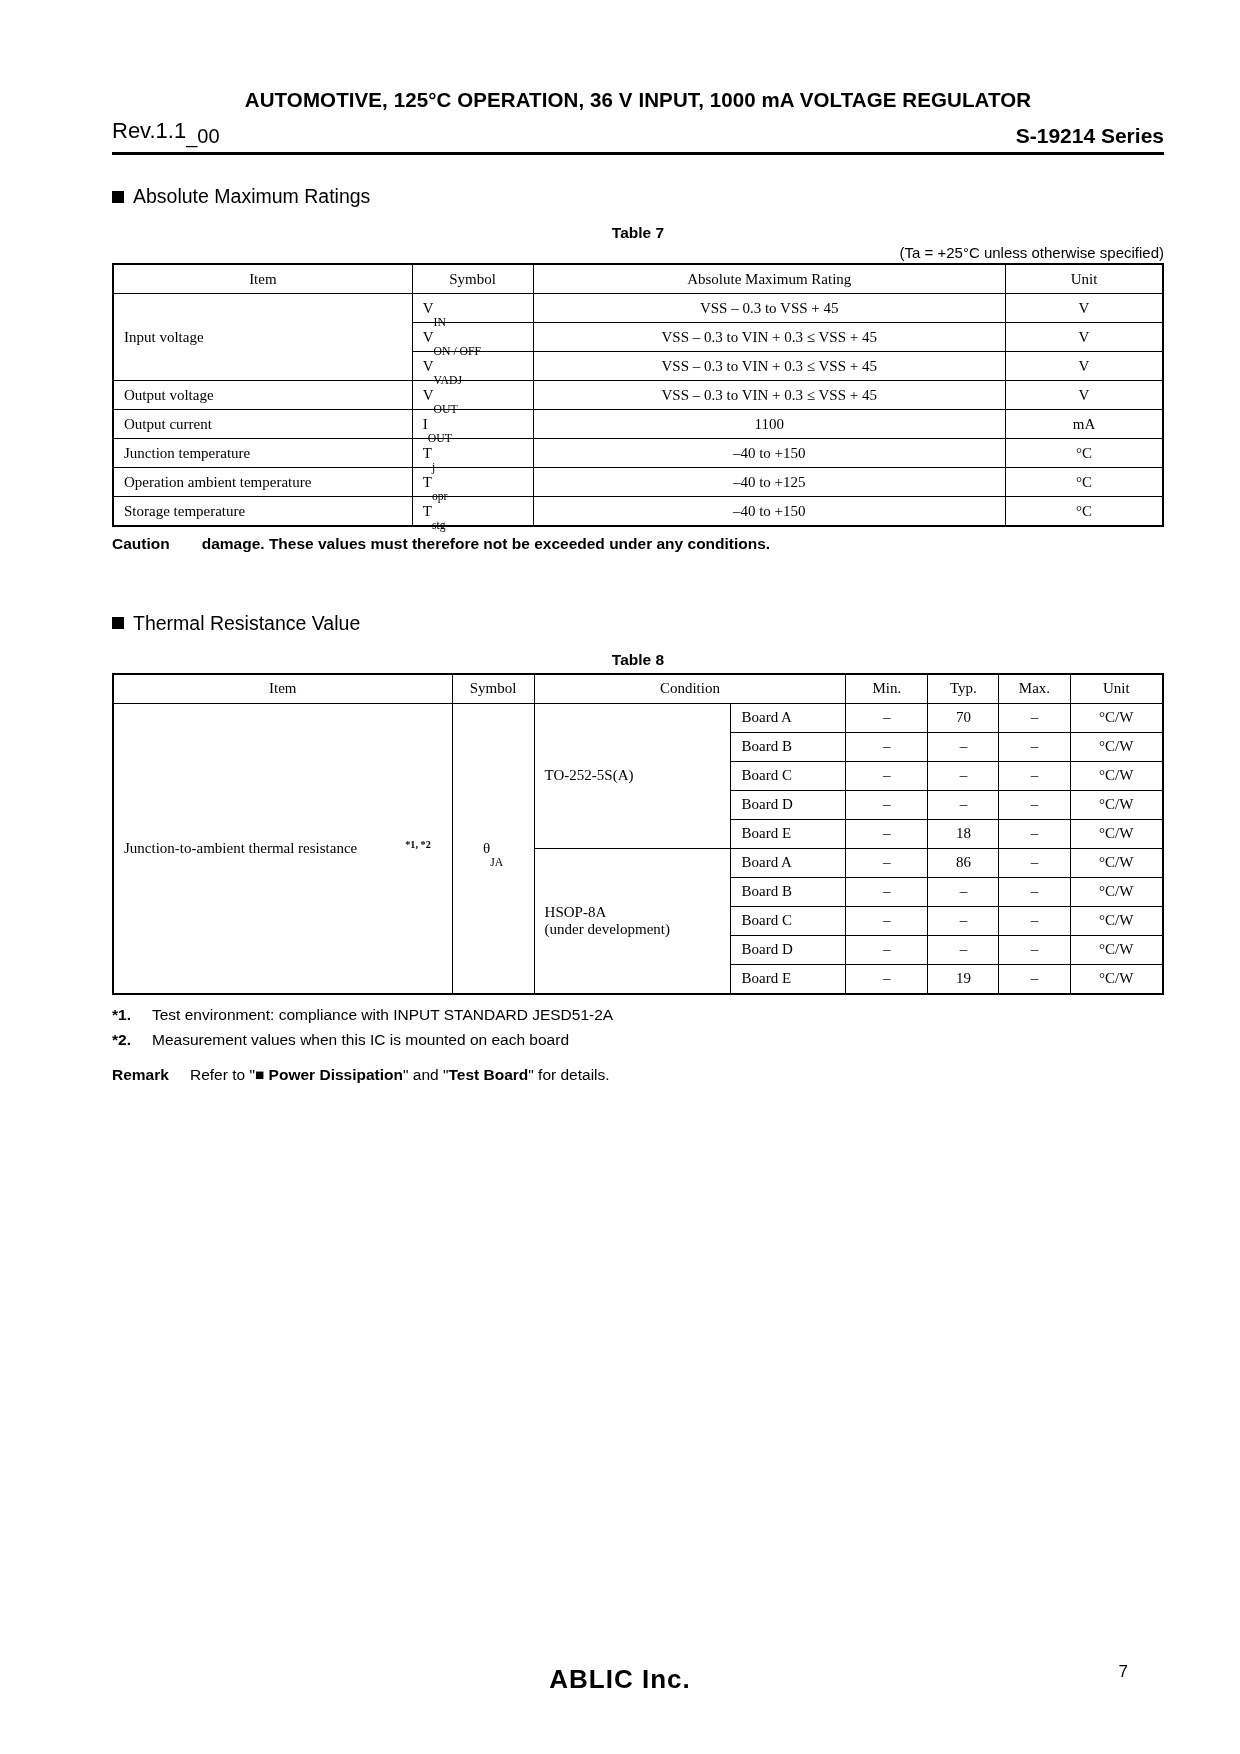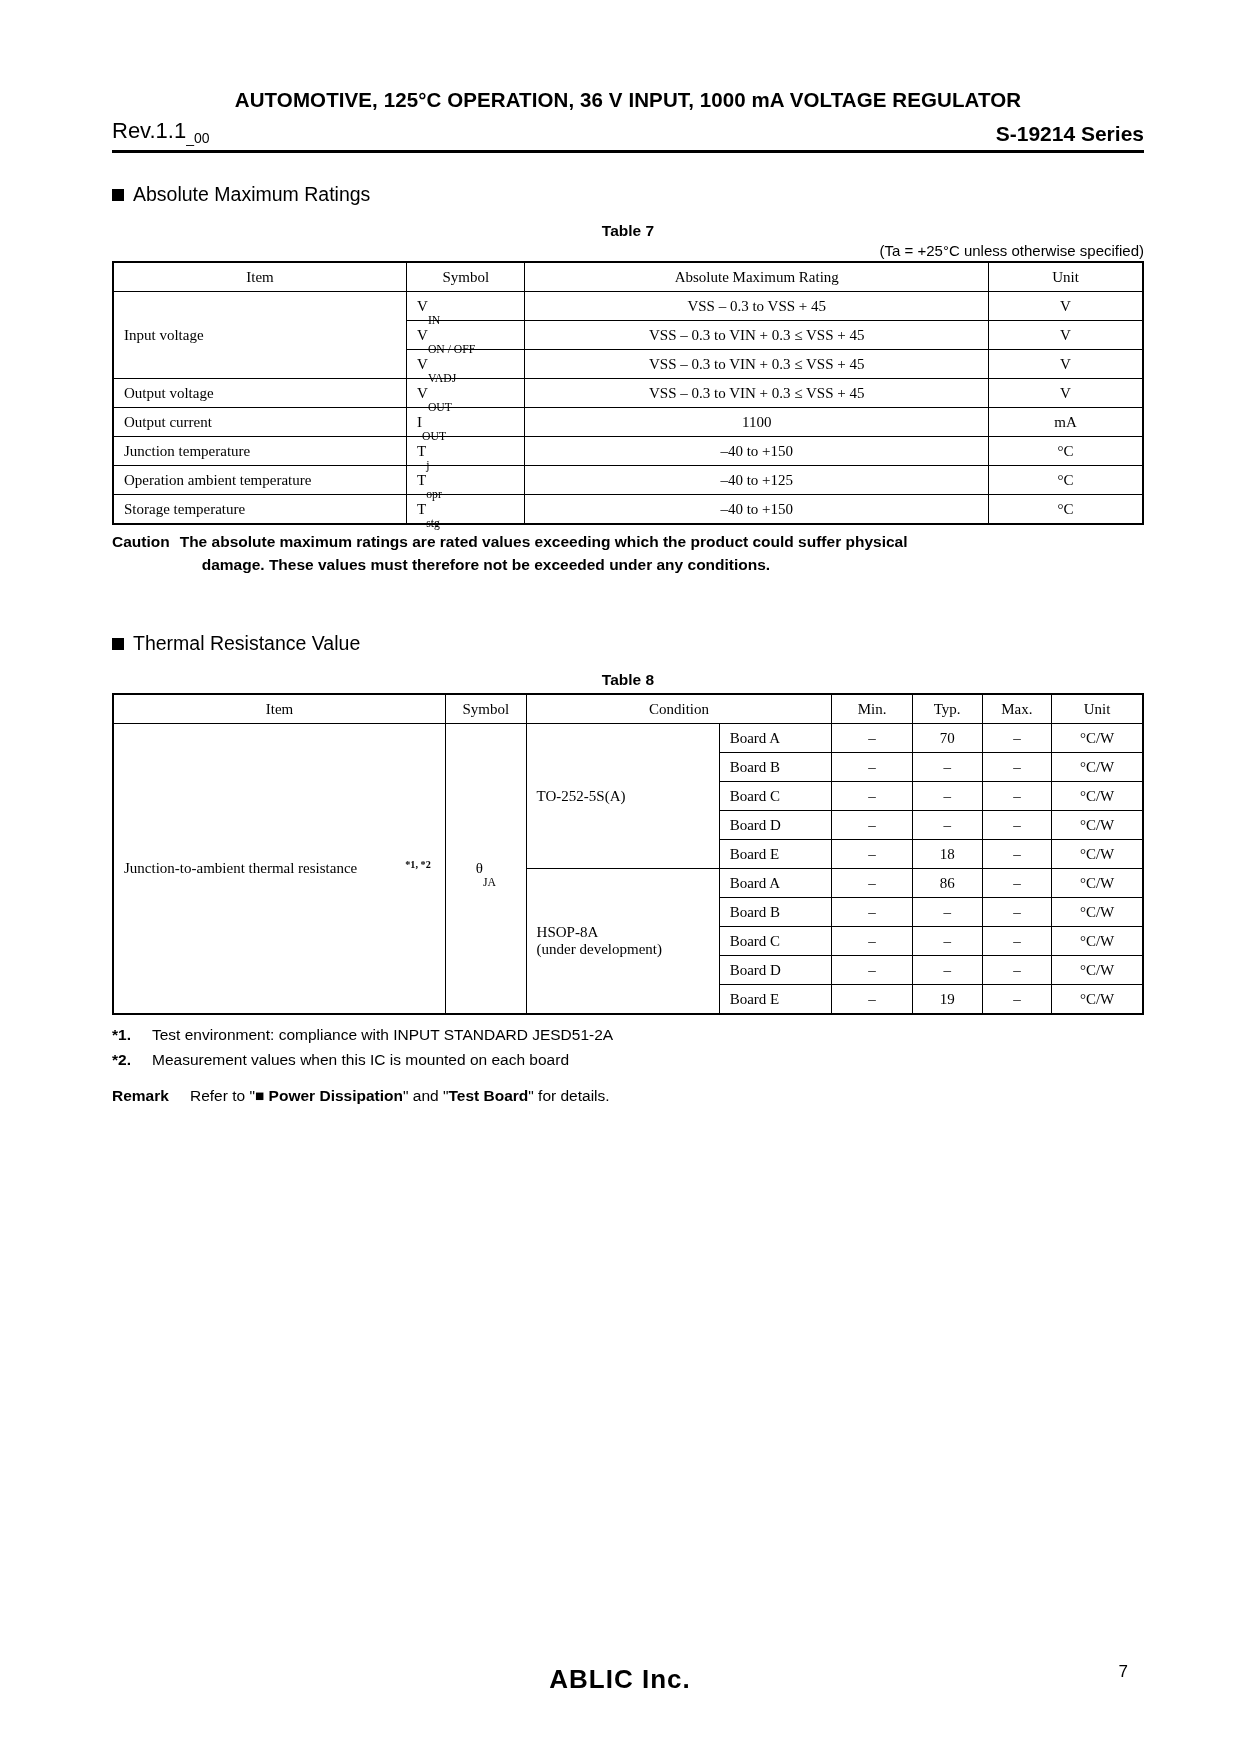--- a/index.html
+++ b/index.html
@@ -12,21 +12,21 @@
     height: 1754px;
     font-family: "Liberation Sans", sans-serif;
     color: #000000;
     position: relative;
   }
   .page {
     position: relative;
     width: 1240px;
     height: 1754px;
     box-sizing: border-box;
-    padding: 88px 96px 0 112px;
+    padding: 88px 76px 0 112px;
   }
 
   
   .doc-header {
     position: relative;
   }
   .header-title {
     text-align: center;
     font-size: 20.5px;
     font-weight: bold;
@@ -39,21 +39,21 @@
     align-items: flex-end;
     font-weight: bold;
     font-size: 21px;
     padding-bottom: 2px;
   }
   .rev {
     font-weight: normal;
     font-size: 22px;
   }
   .rev .sub {
-    font-size: 14px;
+    font-size: 20px;
     vertical-align: sub;
     margin-top: 28px;
   }
   .series {
     font-size: 21px;
     font-weight: bold;
   }
   .header-rule {
     border-bottom: 3px solid #000;
     margin-top: 2px;
@@ -286,21 +286,20 @@
         <td class="left"><span>T</span><sub class="sc">stg</sub></td>
         <td>–40 to +150</td>
         <td>°C</td>
       </tr>
     </tbody>
   </table>
 
   <div class="caution">
     <div class="caution-label">Caution</div>
     <div class="caution-text">
-      <span>The absolute maximum ratings are rated values exceeding which the product could suffer physical</span>
       <span class="l2">damage. These values must therefore not be exceeded under any conditions.</span>
     </div>
   </div>
 
   <div class="section-head" style="margin-top:56px">
     <span class="sq"></span>
     <span>Thermal Resistance Value</span>
   </div>
 
   <div class="table-caption"><span>Table </span><span class="n">8</span></div>

